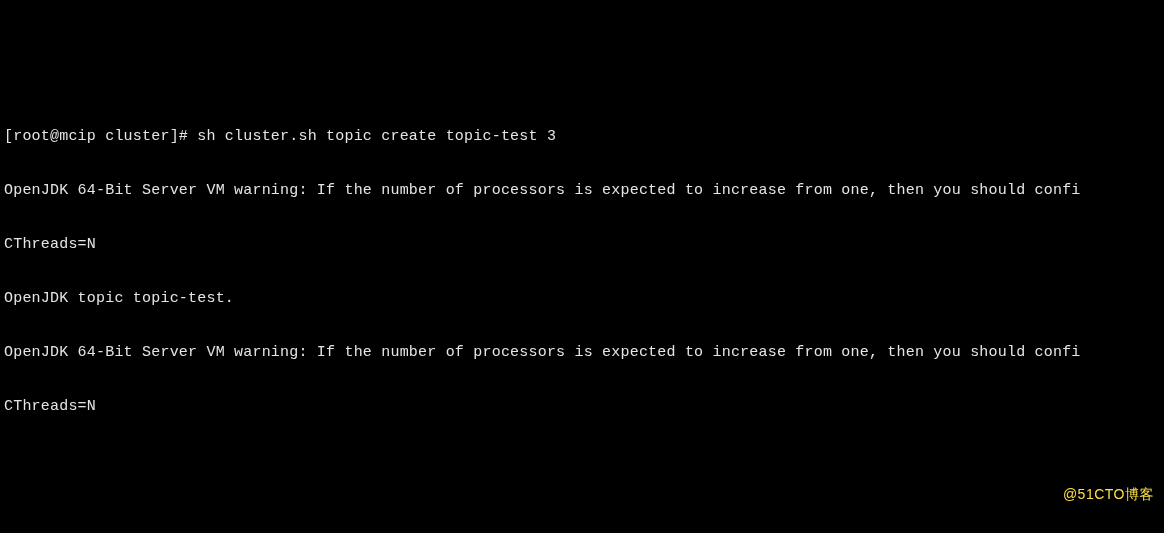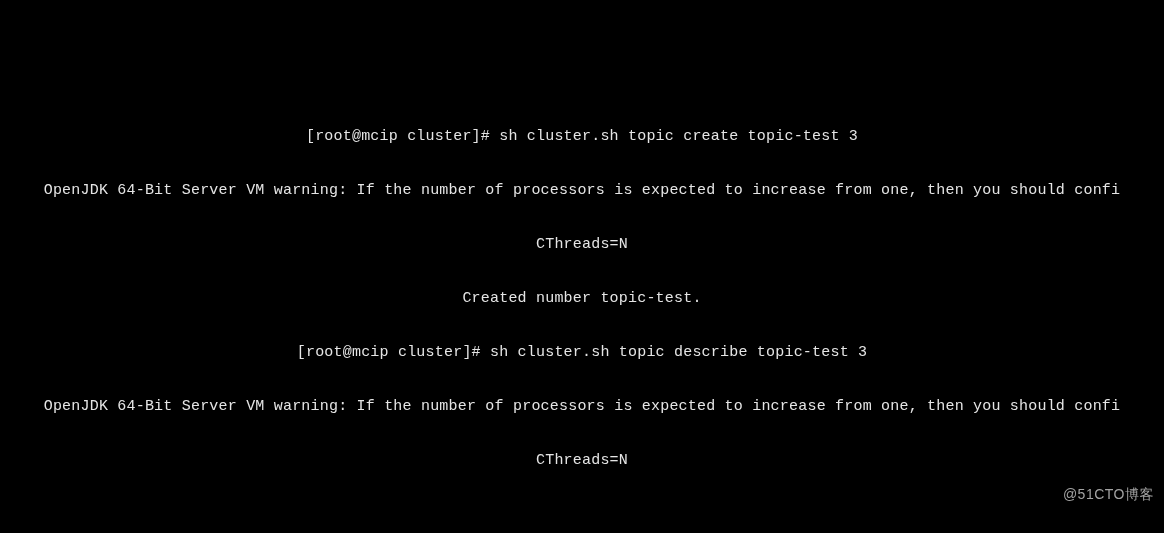--- a/index.html
+++ b/index.html
@@ -16,38 +16,37 @@
     white-space: pre;
   }
   .terminal {
     padding: 2px 4px;
     letter-spacing: 0.2px;
   }
   .watermark {
     position: absolute;
     right: 10px;
     bottom: 30px;
-    color: #a3a3a3;
+    color: #fde047;
     font-family: Arial, sans-serif;
     font-size: 14px;
     letter-spacing: 0.5px;
   }
-  .line { display: block; text-align: center; }
+  .line { display: block; }
 </style>
 </head>
 <body>
 
 
 
 <div class="terminal">
   <span class="line">[root@mcip cluster]# sh cluster.sh topic create topic-test 3</span>
   <span class="line">OpenJDK 64-Bit Server VM warning: If the number of processors is expected to increase from one, then you should confi</span>
   <span class="line">CThreads=N</span>
-  <span class="line">Created number topic-test.</span>
-  <span class="line">[root@mcip cluster]# sh cluster.sh topic describe topic-test 3</span>
+  <span class="line">OpenJDK topic topic-test.</span>
   <span class="line">OpenJDK 64-Bit Server VM warning: If the number of processors is expected to increase from one, then you should confi</span>
   <span class="line">CThreads=N</span>
   
   
   
   
   
   
   
   

